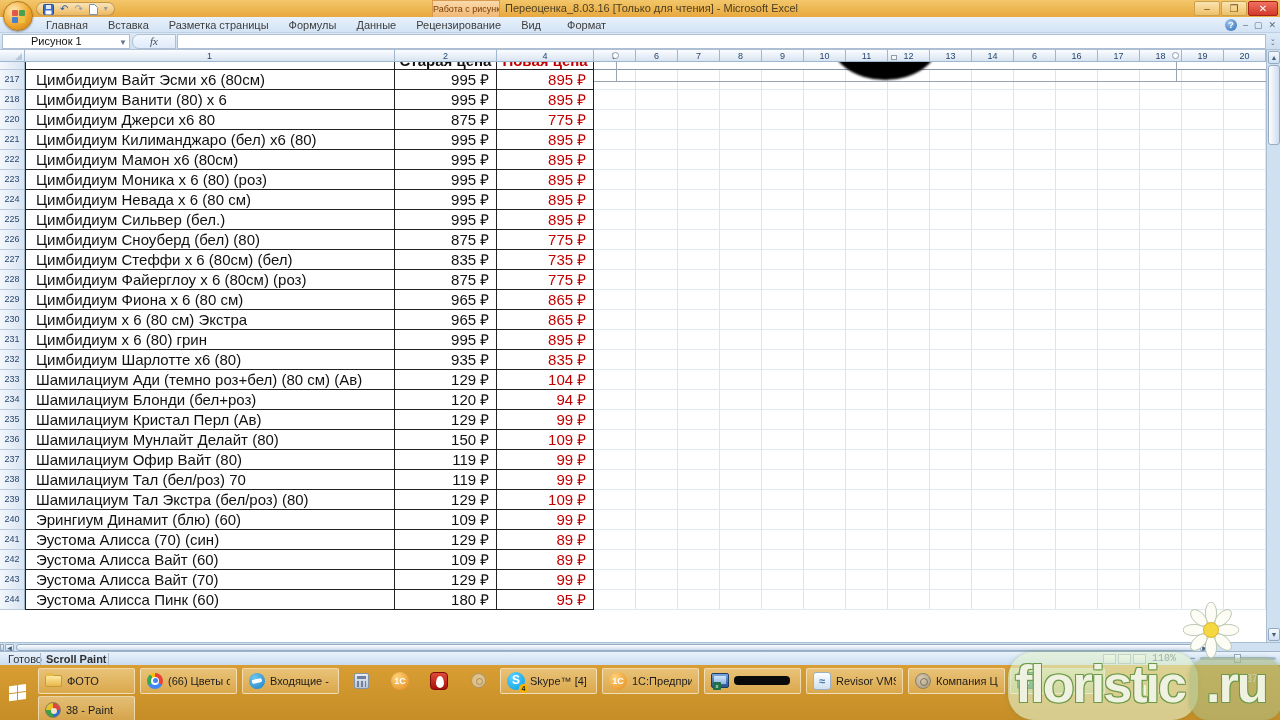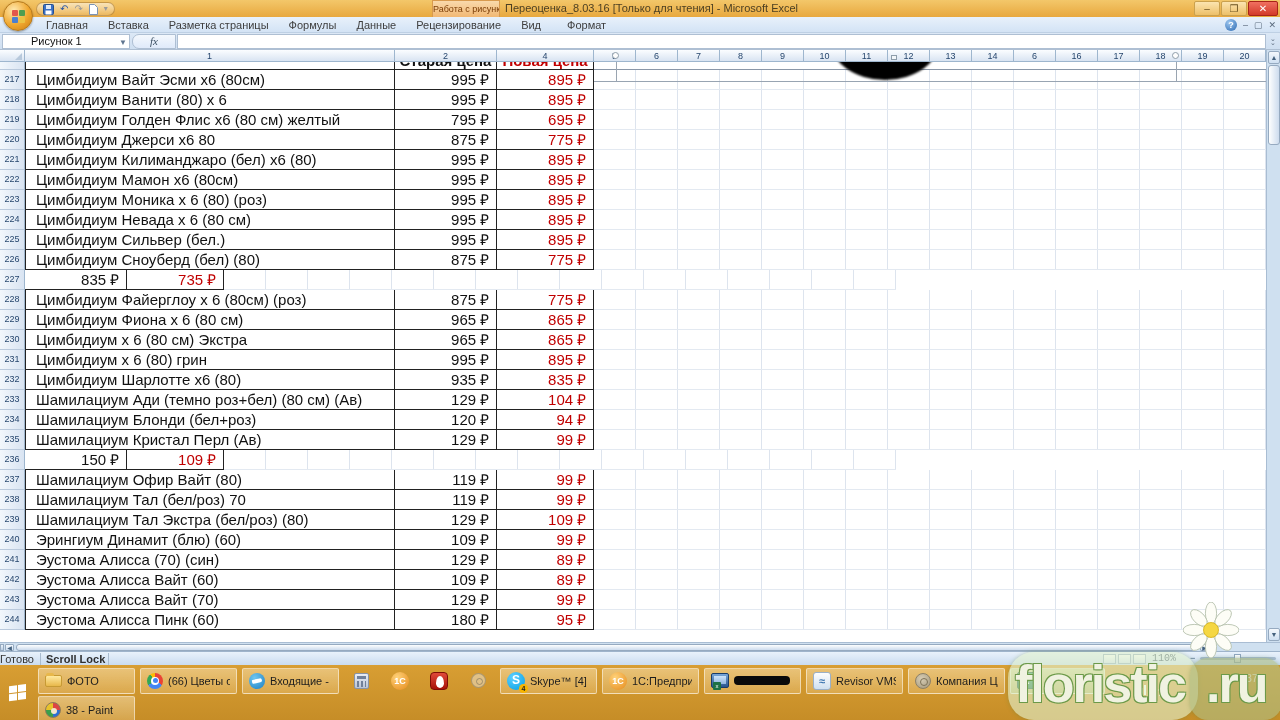--- a/index.html
+++ b/index.html
@@ -93,21 +93,21 @@
   .hscroll { position:absolute; left:0; top:642px; width:1280px; height:9px; background:#cfe0f0; border-top:1px solid #a9bdd3; }
   .hsplit { position:absolute; left:0; top:1px; width:4px; height:7px; background:linear-gradient(#eef4fa,#b9cde2); border:1px solid #96aac0; }
   .harrow { position:absolute; top:1px; width:9px; height:7px; font-size:6px; color:#44617e; text-align:center; line-height:7px;
     background:linear-gradient(#f4f8fc,#cfe0f2); border:1px solid #96aac0; border-radius:1px; }
   .hthumb { position:absolute; left:16px; top:1px; width:1180px; height:7px; background:linear-gradient(#fdfefe,#cddcee);
     border:1px solid #96aac0; border-radius:3px; }
 
   
   .statusbar { position:absolute; left:0; top:651px; width:1280px; height:14px;
     background:linear-gradient(#e9f2fb,#cadcf0); border-top:1px solid #9fb4cb; font-size:11px; color:#333; }
-  .st-ready { position:absolute; left:0; top:1px; }
+  .st-ready { position:absolute; left:8px; top:1px; }
   .st-sep { position:absolute; top:1px; width:1px; height:12px; background:#aabccf; }
   .st-scrolllock { position:absolute; left:46px; top:1px; font-weight:bold; color:#2f2f2f; }
   .viewbtns { position:absolute; left:1103px; top:2px; display:flex; gap:2px; }
   .viewbtn { width:13px; height:10px; background:linear-gradient(#fff,#d3e1f1); border:1px solid #8fa6bf; }
   .st-zoom { position:absolute; left:1152px; top:1px; font-size:10px; color:#33475c;font-family:Liberation Mono, monospace; }
   .zoomslider { position:absolute; left:1200px; top:5px; width:76px; height:3px; background:#a9bdd3; border-radius:2px; }
   .zs-minus { position:absolute; left:-10px; top:-4px; font-size:9px; color:#44617e; }
   .zs-thumb { position:absolute; left:34px; top:-3px; width:7px; height:9px; background:linear-gradient(#fff,#cddcee); border:1px solid #8fa6bf; }
 
   
@@ -299,27 +299,20 @@
           <div class="cell c-fill"></div>
         </div>
         <div class="rowband">
           <div class="rowhead">218</div>
           <div class="cell c-name">Цимбидиум Ванити (80) х 6</div>
           <div class="cell c-old">995 ₽</div>
           <div class="cell c-new">895 ₽</div>
           <div class="cell c-fill"></div>
         </div>
         <div class="rowband">
-          <div class="rowhead">219</div>
-          <div class="cell c-name">Цимбидиум Голден Флис х6 (80 см) желтый</div>
-          <div class="cell c-old">795 ₽</div>
-          <div class="cell c-new">695 ₽</div>
-          <div class="cell c-fill"></div>
-        </div>
-        <div class="rowband">
           <div class="rowhead">220</div>
           <div class="cell c-name">Цимбидиум Джерси х6 80</div>
           <div class="cell c-old">875 ₽</div>
           <div class="cell c-new">775 ₽</div>
           <div class="cell c-fill"></div>
         </div>
         <div class="rowband">
           <div class="rowhead">221</div>
           <div class="cell c-name">Цимбидиум Килиманджаро (бел) х6 (80)</div>
           <div class="cell c-old">995 ₽</div>
@@ -356,20 +349,21 @@
         </div>
         <div class="rowband">
           <div class="rowhead">226</div>
           <div class="cell c-name">Цимбидиум Сноуберд (бел) (80)</div>
           <div class="cell c-old">875 ₽</div>
           <div class="cell c-new">775 ₽</div>
           <div class="cell c-fill"></div>
         </div>
         <div class="rowband">
           <div class="rowhead">227</div>
+          <div class="cell c-name">Цимбидиум Стеффи х 6 (80см) (бел)</div>
           <div class="cell c-old">835 ₽</div>
           <div class="cell c-new">735 ₽</div>
           <div class="cell c-fill"></div>
         </div>
         <div class="rowband">
           <div class="rowhead">228</div>
           <div class="cell c-name">Цимбидиум Файерглоу х 6 (80см) (роз)</div>
           <div class="cell c-old">875 ₽</div>
           <div class="cell c-new">775 ₽</div>
           <div class="cell c-fill"></div>
@@ -418,20 +412,21 @@
         </div>
         <div class="rowband">
           <div class="rowhead">235</div>
           <div class="cell c-name">Шамилациум Кристал Перл (Ав)</div>
           <div class="cell c-old">129 ₽</div>
           <div class="cell c-new">99 ₽</div>
           <div class="cell c-fill"></div>
         </div>
         <div class="rowband">
           <div class="rowhead">236</div>
+          <div class="cell c-name">Шамилациум Мунлайт Делайт (80)</div>
           <div class="cell c-old">150 ₽</div>
           <div class="cell c-new">109 ₽</div>
           <div class="cell c-fill"></div>
         </div>
         <div class="rowband">
           <div class="rowhead">237</div>
           <div class="cell c-name">Шамилациум Офир Вайт (80)</div>
           <div class="cell c-old">119 ₽</div>
           <div class="cell c-new">99 ₽</div>
           <div class="cell c-fill"></div>
@@ -506,21 +501,21 @@
   <div class="hscroll">
     <div class="hsplit"></div>
     <div class="harrow" style="left:5px">◀</div>
     <div class="hthumb"></div>
     <div class="harrow" style="left:1200px">▶</div>
   </div>
 
   <div class="statusbar">
     <div class="st-ready">Готово</div>
     <div class="st-sep" style="left:40px"></div>
-    <div class="st-scrolllock">Scroll Lock</div>
+    <div class="st-scrolllock">Scroll Paint</div>
     <div class="st-sep" style="left:108px"></div>
     <div class="viewbtns">
       <div class="viewbtn"></div>
       <div class="viewbtn"></div>
       <div class="viewbtn"></div>
     </div>
     <div class="st-zoom">110%</div>
     <div class="zoomslider">
       <span class="zs-minus">−</span>
       <div class="zs-thumb"></div>

